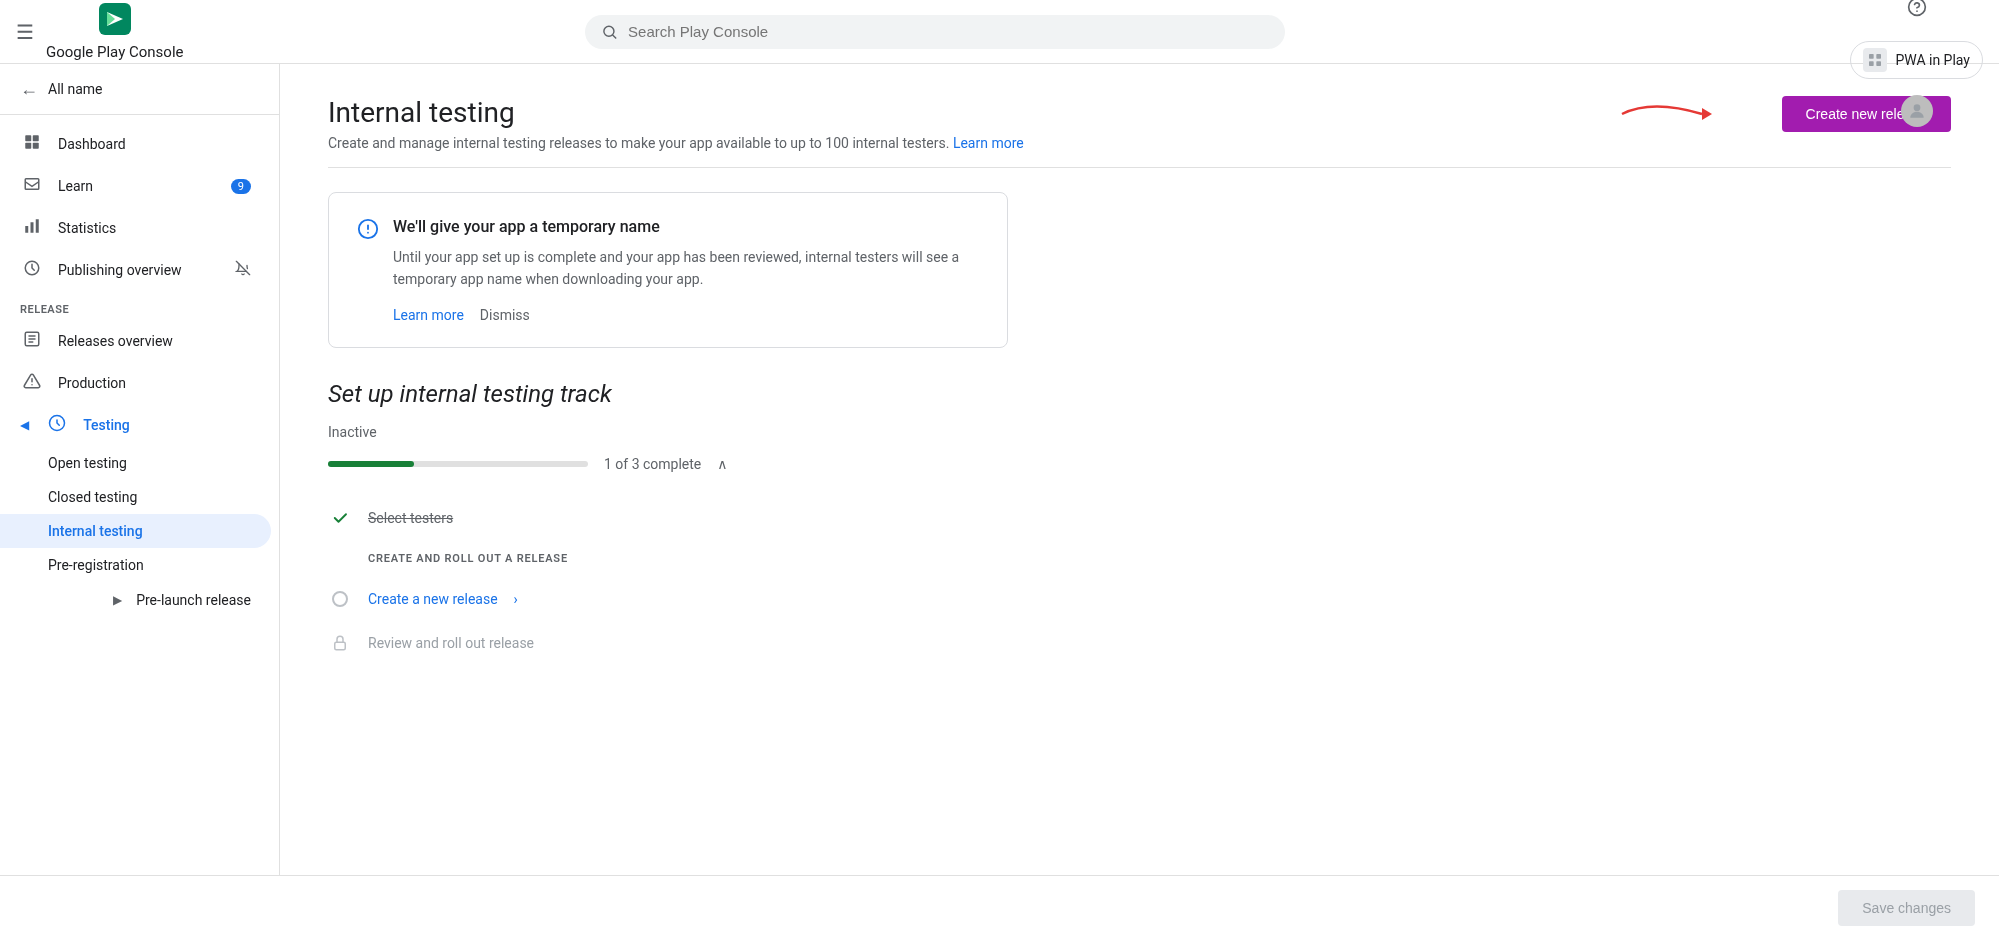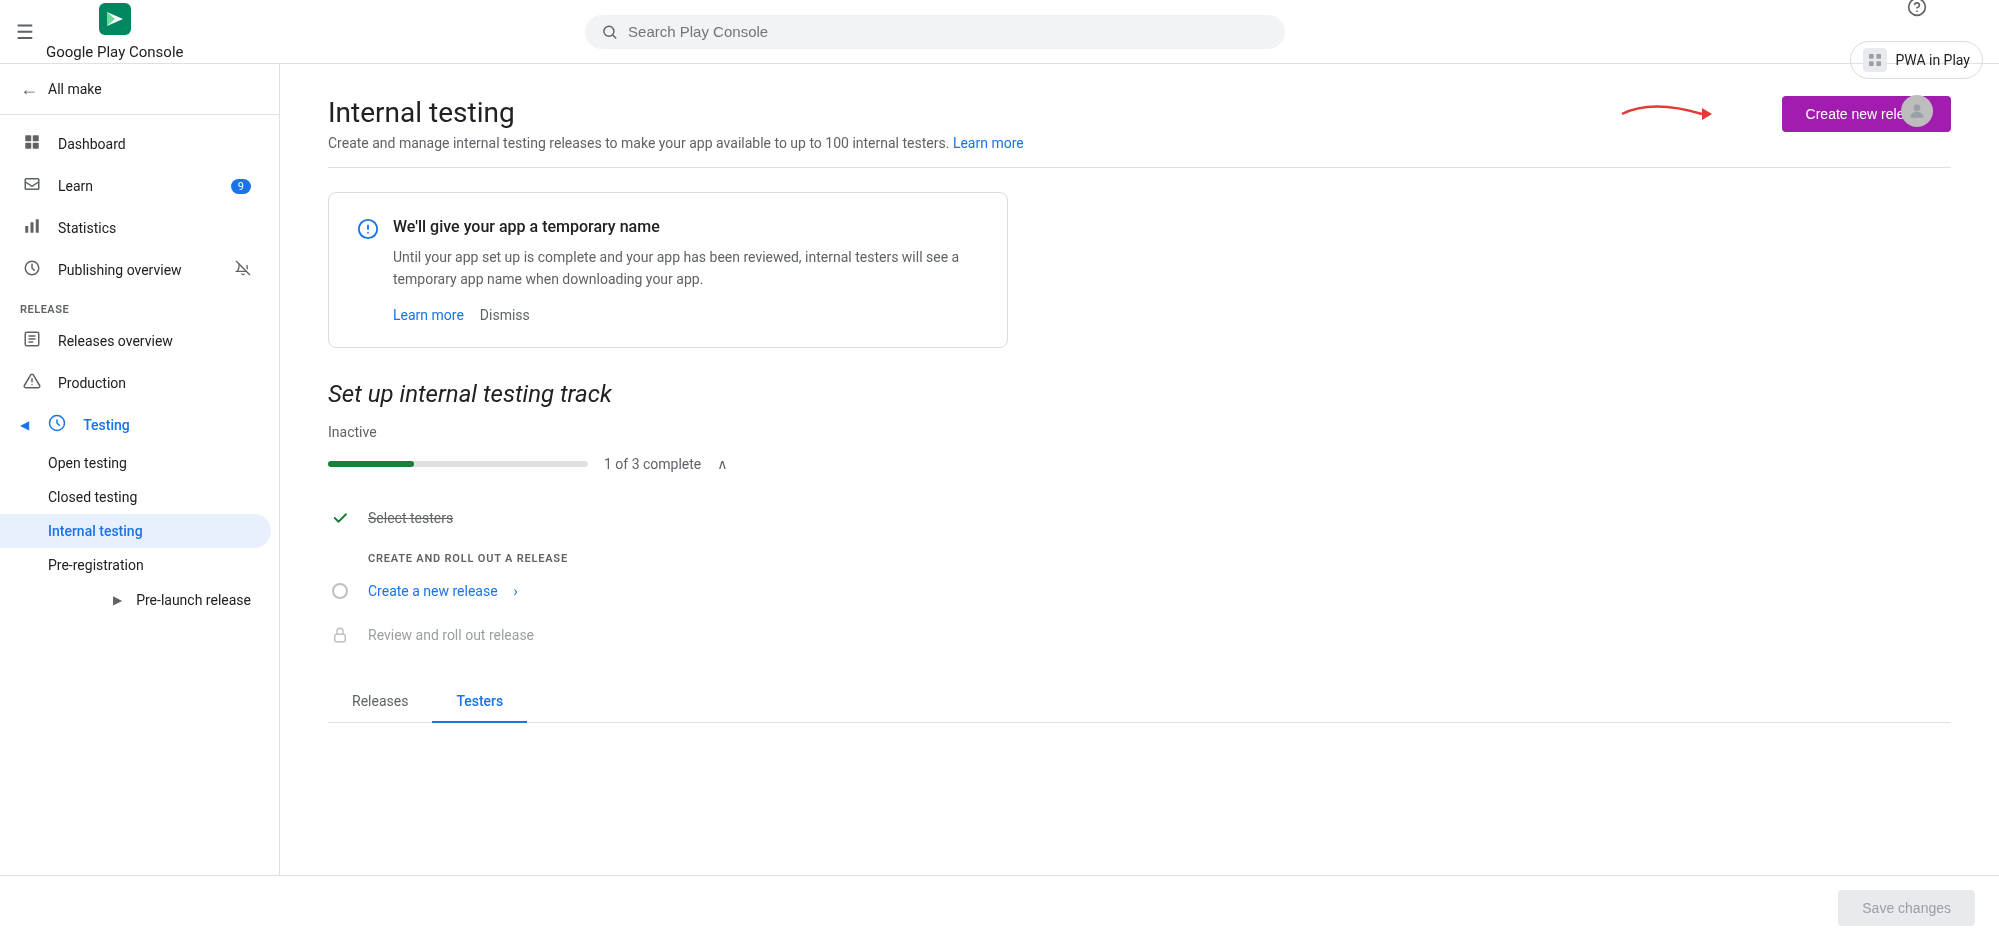--- a/index.html
+++ b/index.html
@@ -128,21 +128,21 @@
     
     .step-item { display: flex; align-items: center; gap: 16px; padding: 10px 0; }
     .step-icon { width: 24px; height: 24px; display: flex; align-items: center; justify-content: center; flex-shrink: 0; }
     .step-circle { width: 16px; height: 16px; border-radius: 50%; border: 2px solid #bdc1c6; }
     .step-label-done { font-size: 14px; color: #5f6368; text-decoration: line-through; }
     .step-label { font-size: 14px; color: #202124; }
     .step-link { font-size: 14px; color: #1a73e8; text-decoration: none; cursor: pointer; }
 
     .step-section-label {
       font-size: 11px; font-weight: 600; color: #5f6368; letter-spacing: 0.8px;
-      margin: 12px 0 4px 40px; text-transform: uppercase;
+      margin: 12px 0 12px 40px; text-transform: uppercase;
     }
 
     
     .tabs-row {
       display: flex; border-bottom: 1px solid #e0e0e0; margin-top: 24px;
     }
     .tab {
       padding: 12px 24px; font-size: 14px; color: #5f6368; cursor: pointer;
       border-bottom: 2px solid transparent; margin-bottom: -1px;
     }
@@ -217,21 +217,21 @@
       </svg>
     </div>
   </div>
 </div>
 
 <div class="layout">
 
   <div class="sidebar">
     <div class="sidebar-all-apps">
       <span class="back-arrow">←</span>
-      <span class="all-apps-text">All make</span>
+      <span class="all-apps-text">All name</span>
     </div>
 
     <div class="sidebar-nav">
 
       <div class="nav-item">
         <span class="nav-icon">
           <svg width="18" height="18" viewBox="0 0 24 24" fill="none">
             <rect x="3" y="3" width="8" height="8" rx="1" fill="#5f6368"></rect>
             <rect x="13" y="3" width="8" height="8" rx="1" fill="#5f6368"></rect>
             <rect x="3" y="13" width="8" height="8" rx="1" fill="#5f6368"></rect>
@@ -409,24 +409,20 @@
         <div class="step-item">
           <div class="step-icon">
             <svg width="18" height="18" viewBox="0 0 24 24" fill="none">
               <rect x="5" y="11" width="14" height="10" rx="2" stroke="#bdc1c6" stroke-width="2"></rect>
               <path d="M8 11V7a4 4 0 018 0v4" stroke="#bdc1c6" stroke-width="2"></path>
             </svg>
           </div>
           <span class="step-label" style="color:#9aa0a6;">Review and roll out release</span>
         </div>
 
-        <div class="tabs-row">
-          <div class="tab">Releases</div>
-          <div class="tab active">Testers</div>
-        </div>
       </div>
     </div>
   </div>
 </div>
 
 <div class="bottom-bar">
   <button class="save-btn">Save changes</button>
 </div>
 
 </body></html>

